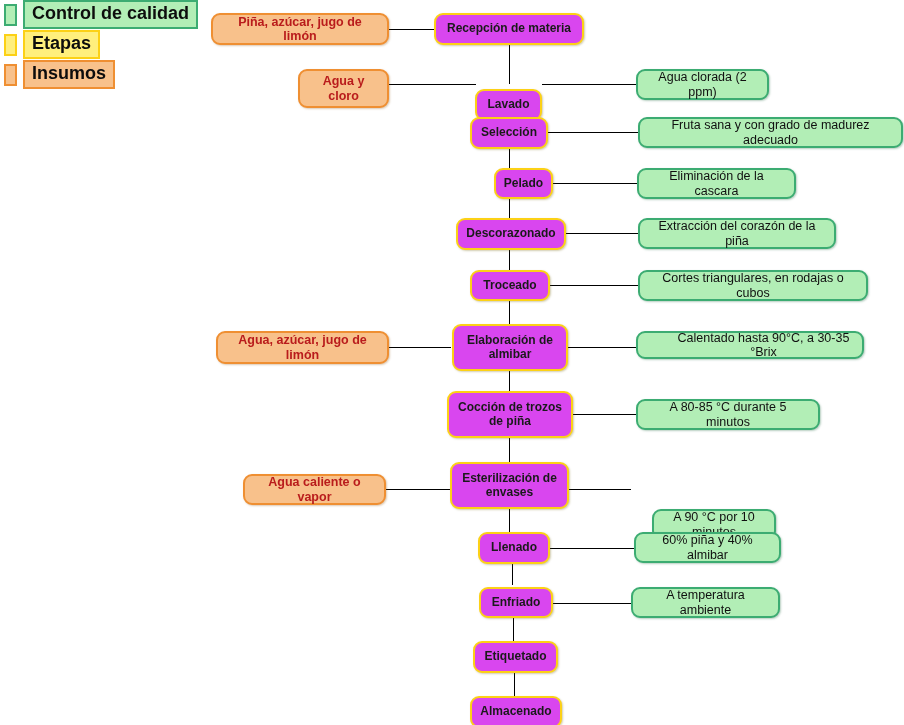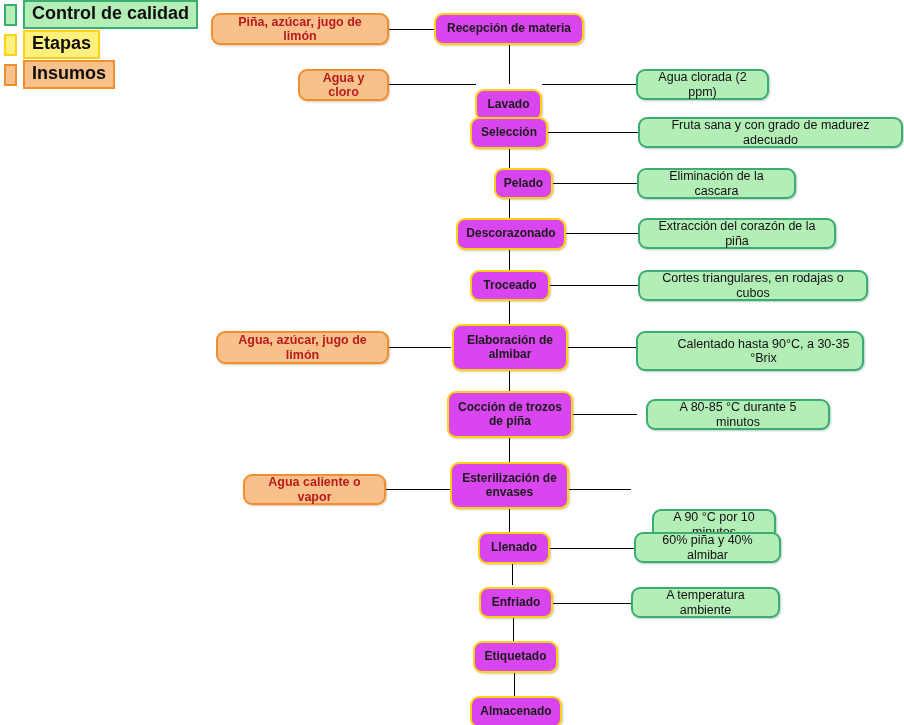--- a/index.html
+++ b/index.html
@@ -165,21 +165,21 @@
   <div class="line h" style="left:565px; top:233px; width:74px;"></div>
   <div class="line h" style="left:549px; top:285px; width:90px;"></div>
   <div class="line h" style="left:567px; top:347px; width:70px;"></div>
   <div class="line h" style="left:572px; top:414px; width:65px;"></div>
   <div class="line h" style="left:568px; top:489px; width:63px;"></div>
   <div class="line h" style="left:549px; top:548px; width:86px;"></div>
   <div class="line h" style="left:552px; top:603px; width:80px;"></div>
 
   <div class="node input" style="left:211px; top:13px; width:178px; height:32px;">Piña, azúcar, jugo de limón</div>
 
-  <div class="node input" style="left:298px; top:69px; width:91px; height:32px;">Agua y cloro</div>
+  <div class="node input" style="left:298px; top:69px; width:91px; height:39px;">Agua y cloro</div>
 
   <div class="node input" style="left:216px; top:331px; width:173px; height:33px;">Agua, azúcar, jugo de limón</div>
 
   <div class="node input" style="left:243px; top:474px; width:143px; height:31px;">Agua caliente o vapor</div>
 
   <div class="node stage" style="left:434px; top:13px; width:150px; height:32px;">Recepción de materia</div>
 
   <div class="node stage" style="left:475px; top:69px; width:67px; height:32px;margin-top:20px;">Lavado</div>
 
   <div class="node stage" style="left:470px; top:117px; width:78px; height:32px;">Selección</div>
@@ -210,23 +210,23 @@
   <div class="node quality" style="left:636px; top:69px; width:133px; height:31px;">Agua clorada (2 ppm)</div>
 
   <div class="node quality" style="left:638px; top:117px; width:265px; height:31px;">Fruta sana y con grado de madurez adecuado</div>
 
   <div class="node quality" style="left:637px; top:168px; width:159px; height:31px;">Eliminación de la cascara</div>
 
   <div class="node quality" style="left:638px; top:218px; width:198px; height:31px;">Extracción del corazón de la piña</div>
 
   <div class="node quality" style="left:638px; top:270px; width:230px; height:31px;">Cortes triangulares, en rodajas o cubos</div>
 
-  <div class="node quality" style="left:636px; top:331px; width:228px; height:40px;padding-left:36px;">Calentado hasta 90°C, a 30-35 °Brix</div>
-
-  <div class="node quality" style="left:636px; top:399px; width:184px; height:31px;margin-left:10px;">A 80-85 °C durante 5 minutos</div>
+  <div class="node quality" style="left:636px; top:331px; width:228px; height:28px;padding-left:36px;">Calentado hasta 90°C, a 30-35 °Brix</div>
+
+  <div class="node quality" style="left:636px; top:399px; width:184px; height:31px;">A 80-85 °C durante 5 minutos</div>
 
   <div class="node quality" style="left:652px; top:474px; width:124px; height:31px;margin-top:35px;">A 90 °C por 10 minutos</div>
 
   <div class="node quality" style="left:634px; top:532px; width:147px; height:31px;">60% piña y 40% almibar</div>
 
   <div class="node quality" style="left:631px; top:587px; width:149px; height:31px;">A temperatura ambiente</div>
 
 </div>
 
 </body></html>

